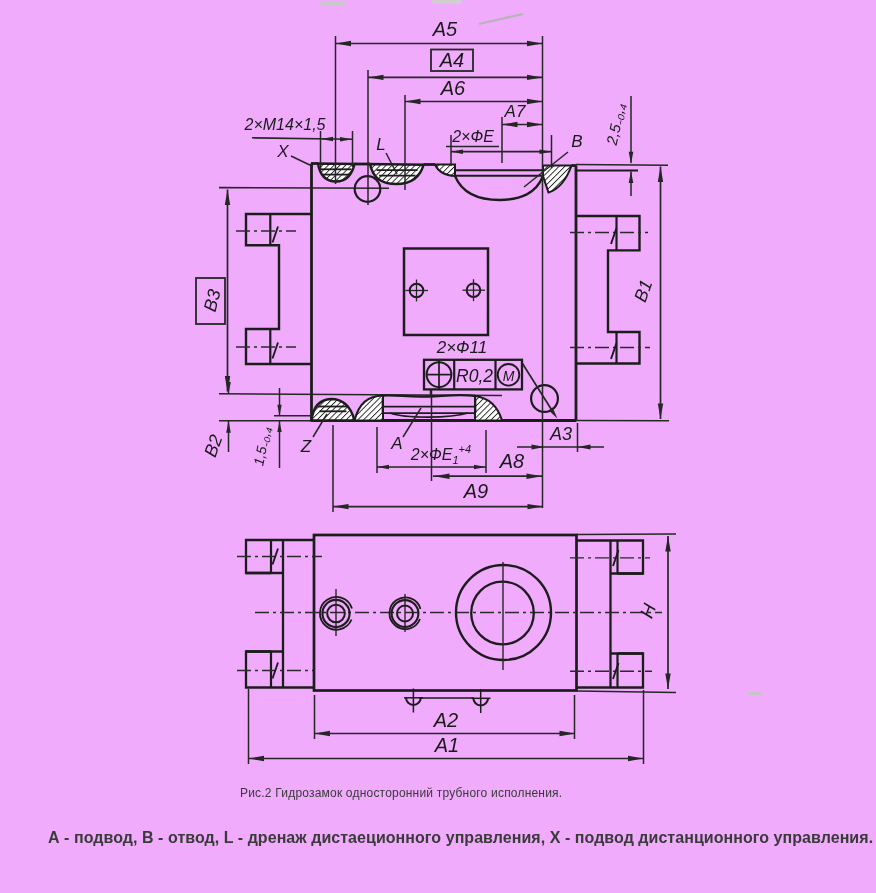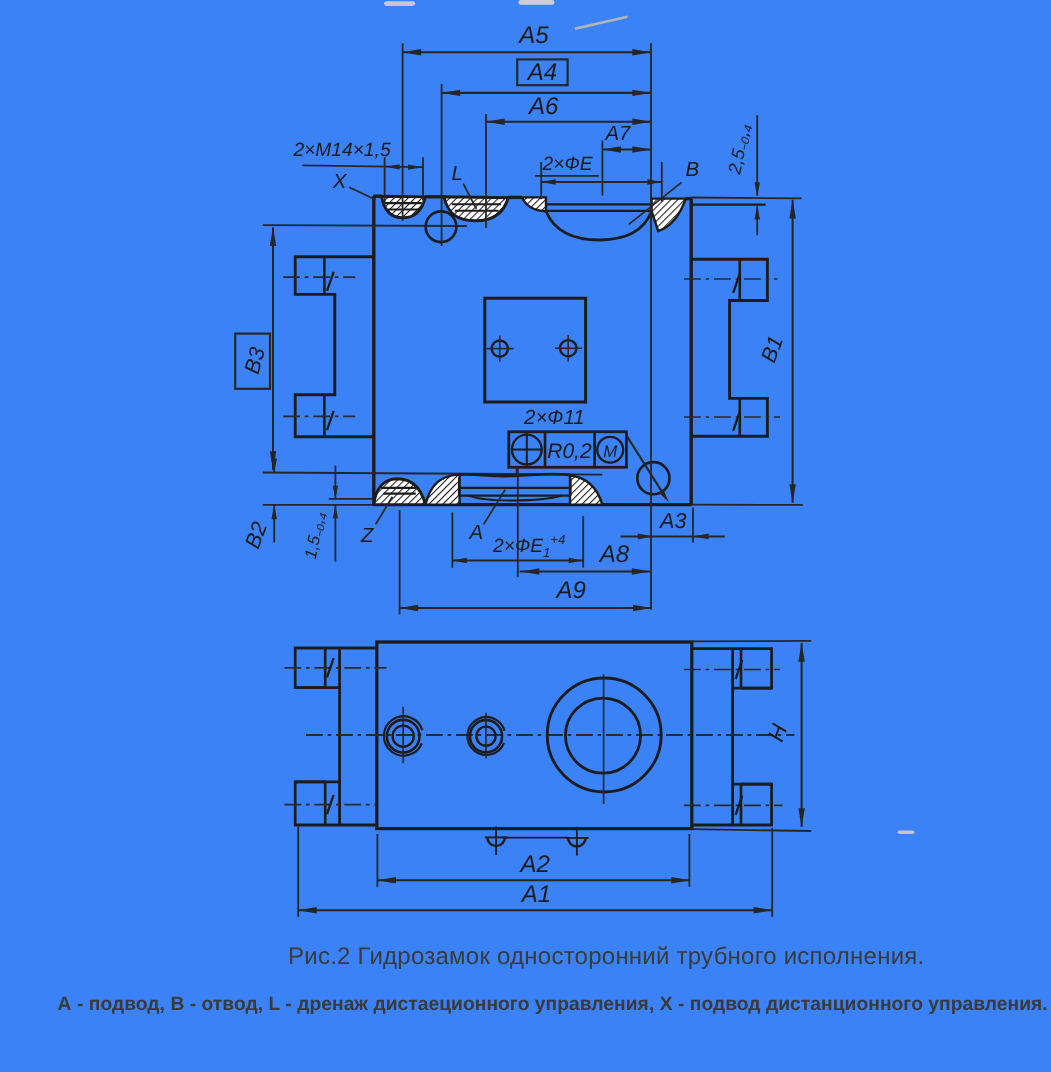--- a/index.html
+++ b/index.html
@@ -1,16 +1,16 @@
 <!DOCTYPE html>
 <html><head>
 <meta charset="utf-8">
 <style>
 html,body{margin:0;padding:0;background:#ffffff;}
-#page{position:relative;width:876px;height:893px;background:#3b82f6;overflow:hidden;}
+#page{position:relative;width:876px;height:893px;background:#f0abfc;overflow:hidden;}
 .cap{position:absolute;font-family:"Liberation Sans",sans-serif;color:#3a3a3a;white-space:nowrap;}
 </style>
 </head>
 <body>
 <div id="page">
 
 <svg width="876" height="893" viewBox="0 0 876 893" style="position:absolute;left:0;top:0">
 <defs>
         <pattern id="ht" width="4.1" height="4.1" patternUnits="userSpaceOnUse" patternTransform="rotate(45)">
           <rect width="4.1" height="4.1" fill="white"></rect>
@@ -494,16 +494,16 @@
       </g>
 
 <g>
         <rect x="320" y="1" width="26" height="4" rx="2" fill="#c9c9c9"></rect>
         <rect x="432" y="0" width="30" height="4" rx="2" fill="#cfcfcf"></rect>
         <line x1="479" y1="24" x2="523" y2="14" stroke="#b5b5b5" stroke-width="2.2" stroke-linecap="butt"></line>
         <rect x="748" y="692" width="14" height="3" rx="1.5" fill="#c5c5c5"></rect>
       </g>
 </svg>
 
-<div class="cap" style="left:240px;top:786px;font-size:20px;letter-spacing:0.2px;">Рис.2 Гидрозамок односторонний трубного исполнения.</div>
+<div class="cap" style="left:240px;top:786px;font-size:12px;letter-spacing:0.2px;">Рис.2 Гидрозамок односторонний трубного исполнения.</div>
 
 <div class="cap" style="left:48px;top:829px;font-size:16px;letter-spacing:0.05px;font-weight:bold;">А - подвод, В - отвод, L - дренаж дистаеционного управления, X - подвод дистанционного управления.</div>
 </div>
 
 </body></html>

